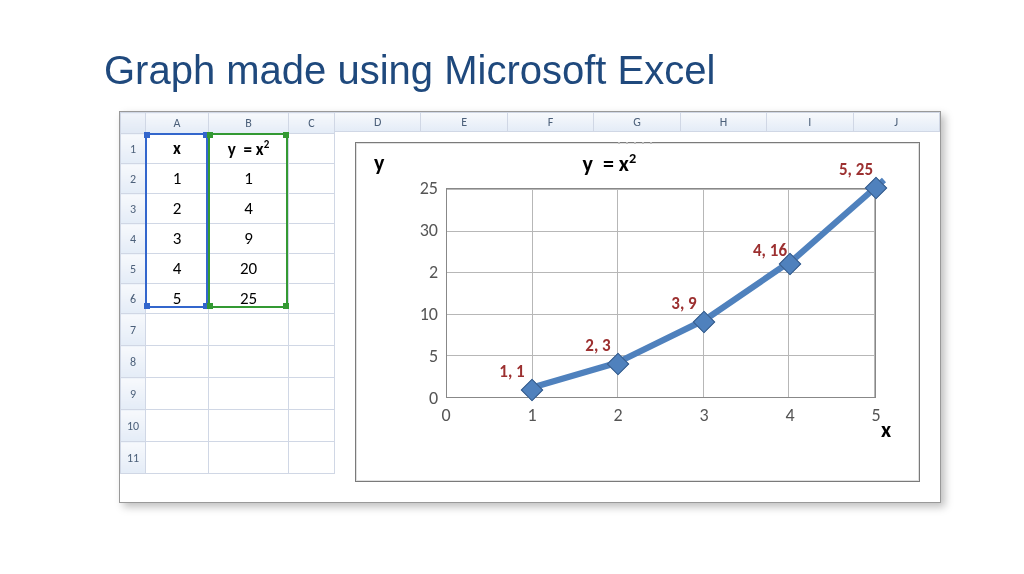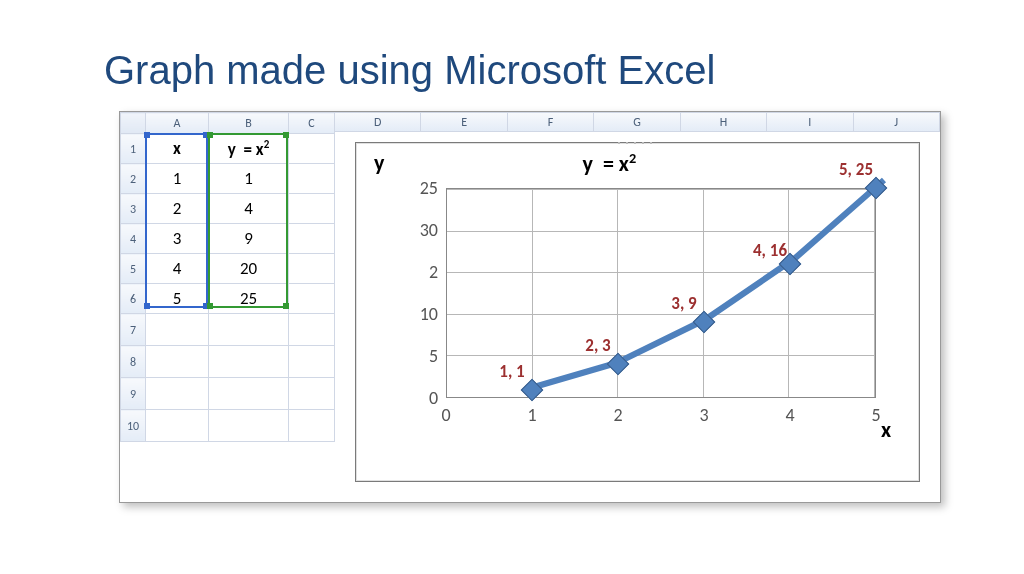--- a/index.html
+++ b/index.html
@@ -232,20 +232,26 @@
               <td></td>
             </tr>
             <tr style="height: 32px;">
               <td class="rowhdr">9</td>
               <td style=""></td>
               <td style=""></td>
               <td></td>
             </tr>
             <tr style="height: 32px;">
               <td class="rowhdr">10</td>
+              <td style=""></td>
+              <td style=""></td>
+              <td></td>
+            </tr>
+            <tr style="height: 32px;">
+              <td class="rowhdr">11</td>
               <td style=""></td>
               <td style=""></td>
               <td></td>
             </tr>
           </tbody>
       </table>
       <div class="sel blue">
         <div class="handle tl"></div>
           <div class="handle tr"></div>
           <div class="handle bl"></div>

